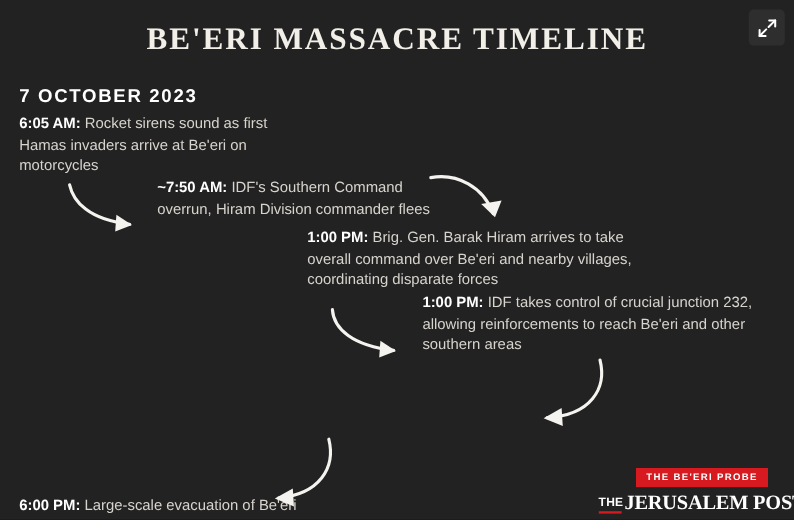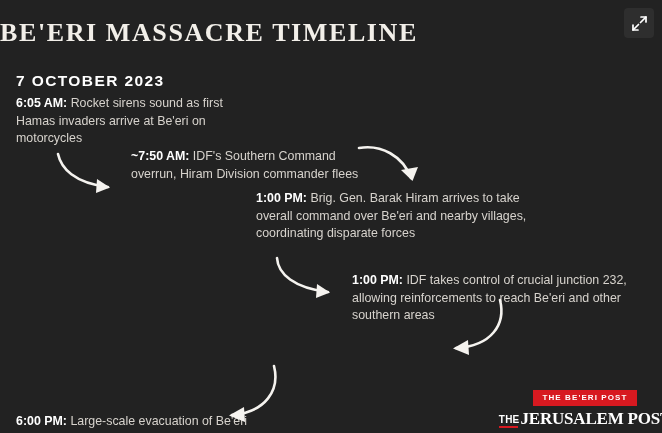--- a/index.html
+++ b/index.html
@@ -16,20 +16,21 @@
     font-family: "Liberation Sans", sans-serif;
     -webkit-font-smoothing: antialiased;
   }
 
   
   #title {
     position: absolute;
     left: 0;
     top: 18px;
     width: 662px;
+    text-align: center;
     color: #f2efe9;
     font-family: "Liberation Serif", serif;
     font-weight: bold;
     font-size: 26px;
     letter-spacing: 1.6px;
     white-space: nowrap;
   }
 
   
   #expand-btn {
@@ -69,21 +70,21 @@
     color: #ffffff;
     font-weight: bold;
   }
   .entry .desc {
     color: #d7d3cd;
   }
 
   #entry-0 { left: 16px;  top: 95px;  width: 230px; }
   #entry-1 { left: 131px; top: 148px; width: 250px; }
   #entry-2 { left: 256px; top: 190px; width: 300px; }
-  #entry-3 { left: 352px; top: 272px; width: 300px; }
+  #entry-3 { left: 352px; top: 244px; width: 300px; }
   #entry-4 { left: 194px; top: 337px; width: 270px; }
   #entry-5 { left: 16px;  top: 381px; width: 250px; margin-top: 32px; }
 
   
   .arrow {
     position: absolute;
     pointer-events: none;
   }
   .arrow svg { display: block; }
 
@@ -218,20 +219,20 @@
   </div>
 
   <div class="arrow" id="arrow-4">
     <svg width="80" height="68" viewBox="0 0 80 68" aria-hidden="true">
       <path d="M58 4 C64 28, 50 50, 16 53" fill="none" stroke="#f5f3ef" stroke-width="2.6" stroke-linecap="round"></path>
       <path d="M28 45 L13 53.5 L29 60" fill="#f5f3ef"></path>
     </svg>
   </div>
 
   <div id="branding">
-    <div id="probe-badge">THE BE'ERI POST</div>
+    <div id="probe-badge">THE BE'ERI PROBE</div>
     <div id="jpost-logo">
       <span id="jpost-the">THE</span>
       <span id="jpost-name">JERUSALEM POST</span>
     </div>
   </div>
 
 </div>
 
 </body></html>

